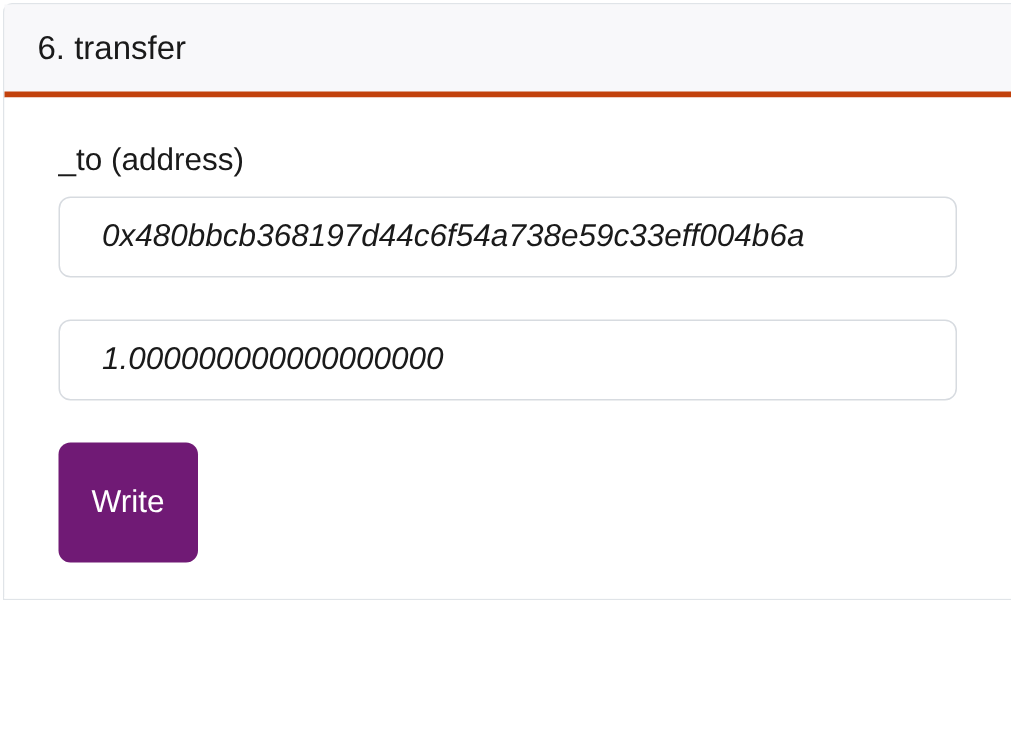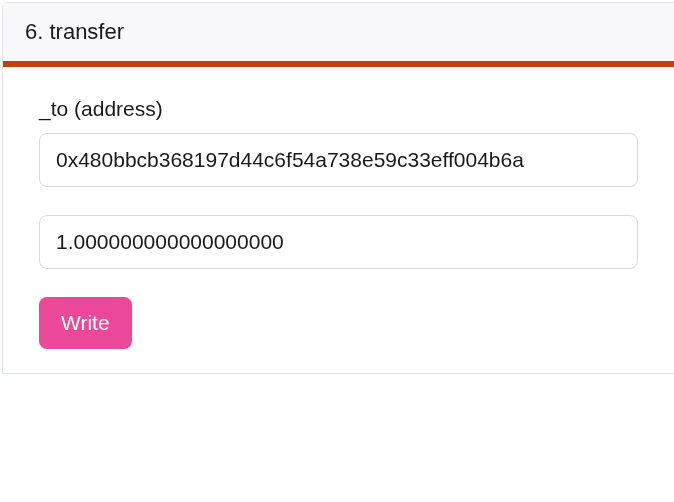--- a/index.html
+++ b/index.html
@@ -12,21 +12,21 @@
     }
     .panel {
       border: 1px solid #e0e4e8;
       border-right: none;
       border-radius: 6px 0 0 0;
       margin-top: 2px;
       margin-left: 2px;
     }
     .panel-header {
       background: #f8f8fa;
-      border-bottom: 6px solid #c2410c;
+      border-bottom: 4px solid #c2410c;
       padding: 16px 22px;
       font-size: 22px;
       color: #1a1a1a;
       cursor: pointer;
     }
     .panel-body {
       background: #fff;
       padding: 30px 36px 24px 36px;
     }
     .field-label {
@@ -34,46 +34,47 @@
       color: #1a1a1a;
       margin-bottom: 12px;
       display: flex;
       align-items: flex-end;
       gap: 12px;
     }
     .text-input {
       width: 100%;
       border: 1px solid #d7dbe0;
       border-radius: 8px;
-      padding: 14px 16px;
+      padding: 14px 28px;
       font-size: 21px;
       color: #1a1a1a;
       background: #fff;
       font-family: inherit;
       outline: none;
       margin-bottom: 28px;
+      font-style: italic;
     }
     .plus-btn {
       display: inline-flex;
       align-items: center;
       justify-content: center;
       width: 38px;
       height: 36px;
       background: #6c757d;
       border-radius: 6px;
       cursor: pointer;
       border: none;
     }
     .plus-btn svg { stroke: #fff; }
     .write-btn {
-      background: #ec4899;
+      background: #701a75;
       color: #fff;
       border: none;
       border-radius: 8px;
-      padding: 14px 22px;
+      padding: 28px 22px;
       font-size: 21px;
       cursor: pointer;
       font-family: inherit;
     }
   </style>
 </head>
 <body>
 
 <div class="panel">
   <div class="panel-header">

